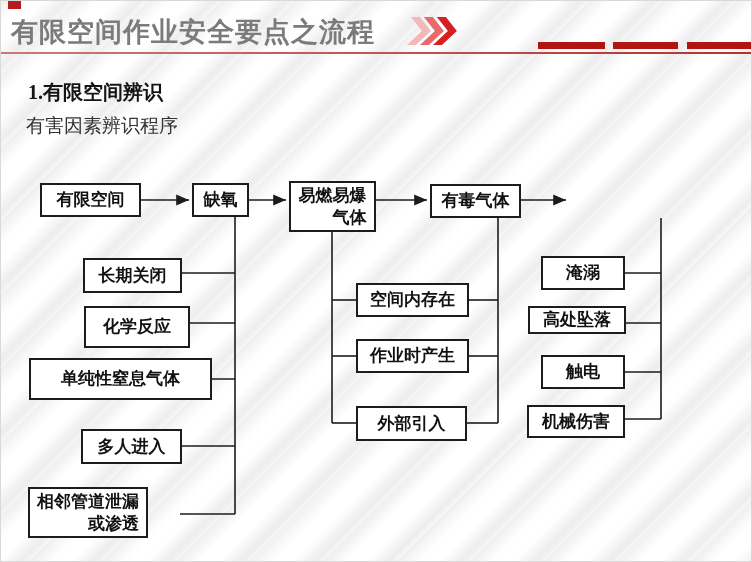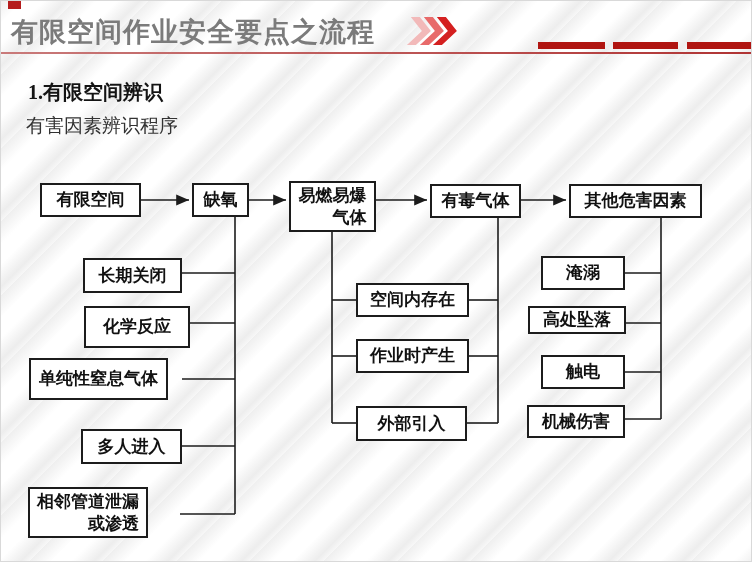--- a/index.html
+++ b/index.html
@@ -109,25 +109,24 @@
       <path d="M624,371 H660"></path>
       <path d="M624,418 H660"></path>
     </g>
   </svg>
 
   <div class="node" style="left:39px;top:182px;width:101px;height:34px">有限空间</div>
   <div class="node" style="left:191px;top:182px;width:57px;height:34px">缺氧</div>
   <div class="node" style="left:288px;top:180px;width:87px;height:51px">易燃易爆
 气体</div>
   <div class="node" style="left:429px;top:183px;width:91px;height:34px">有毒气体</div>
-  <div class="node" style="left:568px;top:183px;width:133px;height:34px">其他危害因素</div>
 
   <div class="node" style="left:82px;top:257px;width:99px;height:35px">长期关闭</div>
   <div class="node" style="left:83px;top:305px;width:106px;height:42px">化学反应</div>
-  <div class="node" style="left:28px;top:357px;width:139px;height:42px">单纯性窒息气体</div>
+  <div class="node" style="left:28px;top:357px;width:183px;height:42px">单纯性窒息气体</div>
   <div class="node" style="left:80px;top:428px;width:101px;height:35px">多人进入</div>
   <div class="node" style="left:27px;top:486px;width:120px;height:51px">相邻管道泄漏
 或渗透</div>
 
   <div class="node" style="left:355px;top:338px;width:113px;height:34px">作业时产生</div>
   <div class="node" style="left:355px;top:282px;width:113px;height:34px">空间内存在</div>
   <div class="node" style="left:355px;top:405px;width:111px;height:35px">外部引入</div>
 
   <div class="node" style="left:540px;top:255px;width:84px;height:34px">淹溺</div>
   <div class="node" style="left:527px;top:305px;width:98px;height:28px">高处坠落</div>

